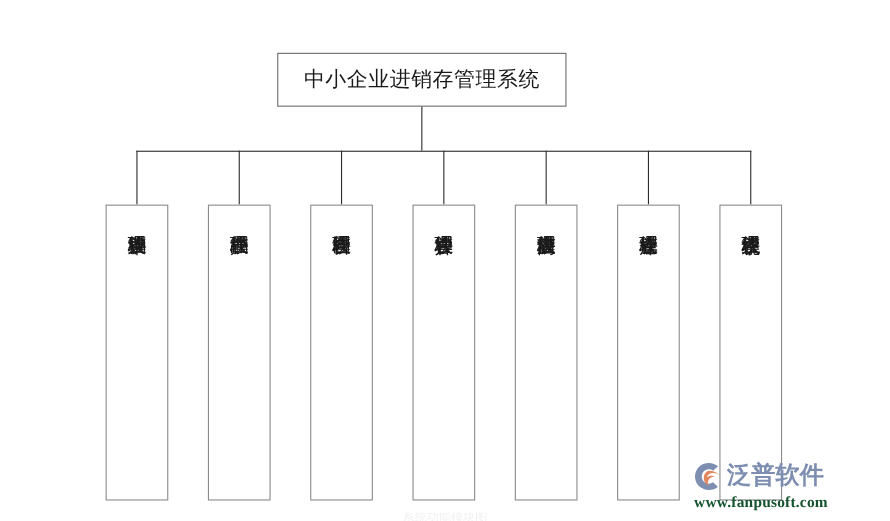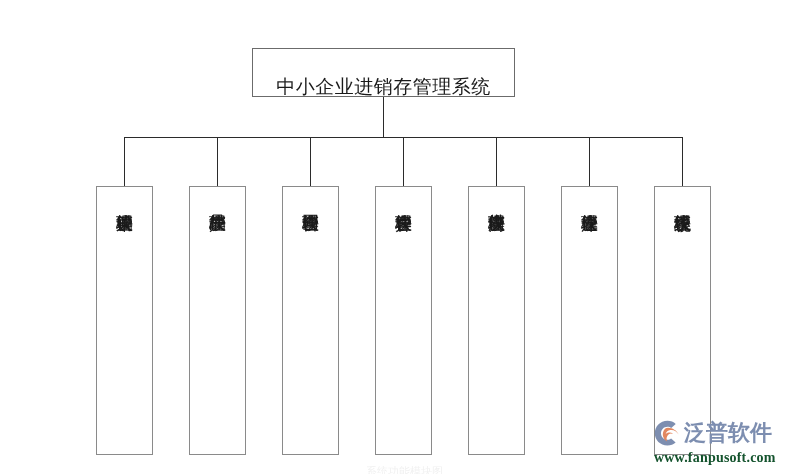--- a/index.html
+++ b/index.html
@@ -20,21 +20,21 @@
   .root-node {
     position: absolute;
     left: 252px;
     top: 48px;
     width: 263px;
     height: 49px;
     box-sizing: border-box;
     border: 1px solid #6b6b6b;
     background: #ffffff;
     display: flex;
-    align-items: flex-end;
+    align-items: center;
     justify-content: center;
   }
   .root-label {
     font-size: 19px;
     color: #1a1a1a;
     letter-spacing: 0.5px;
     line-height: 1;
     white-space: nowrap;
   }
 
@@ -81,21 +81,21 @@
     line-height: 1.72;
     writing-mode: vertical-rl;
     text-orientation: upright;
     letter-spacing: 0px;
     white-space: nowrap;
   }
 
   
   .watermark {
     position: absolute;
-    left: 652px;
+    left: 629px;
     top: 417px;
     width: 140px;
     height: 52px;
     pointer-events: none;
   }
   .wm-row {
     display: flex;
     align-items: center;
     height: 32px;
   }

